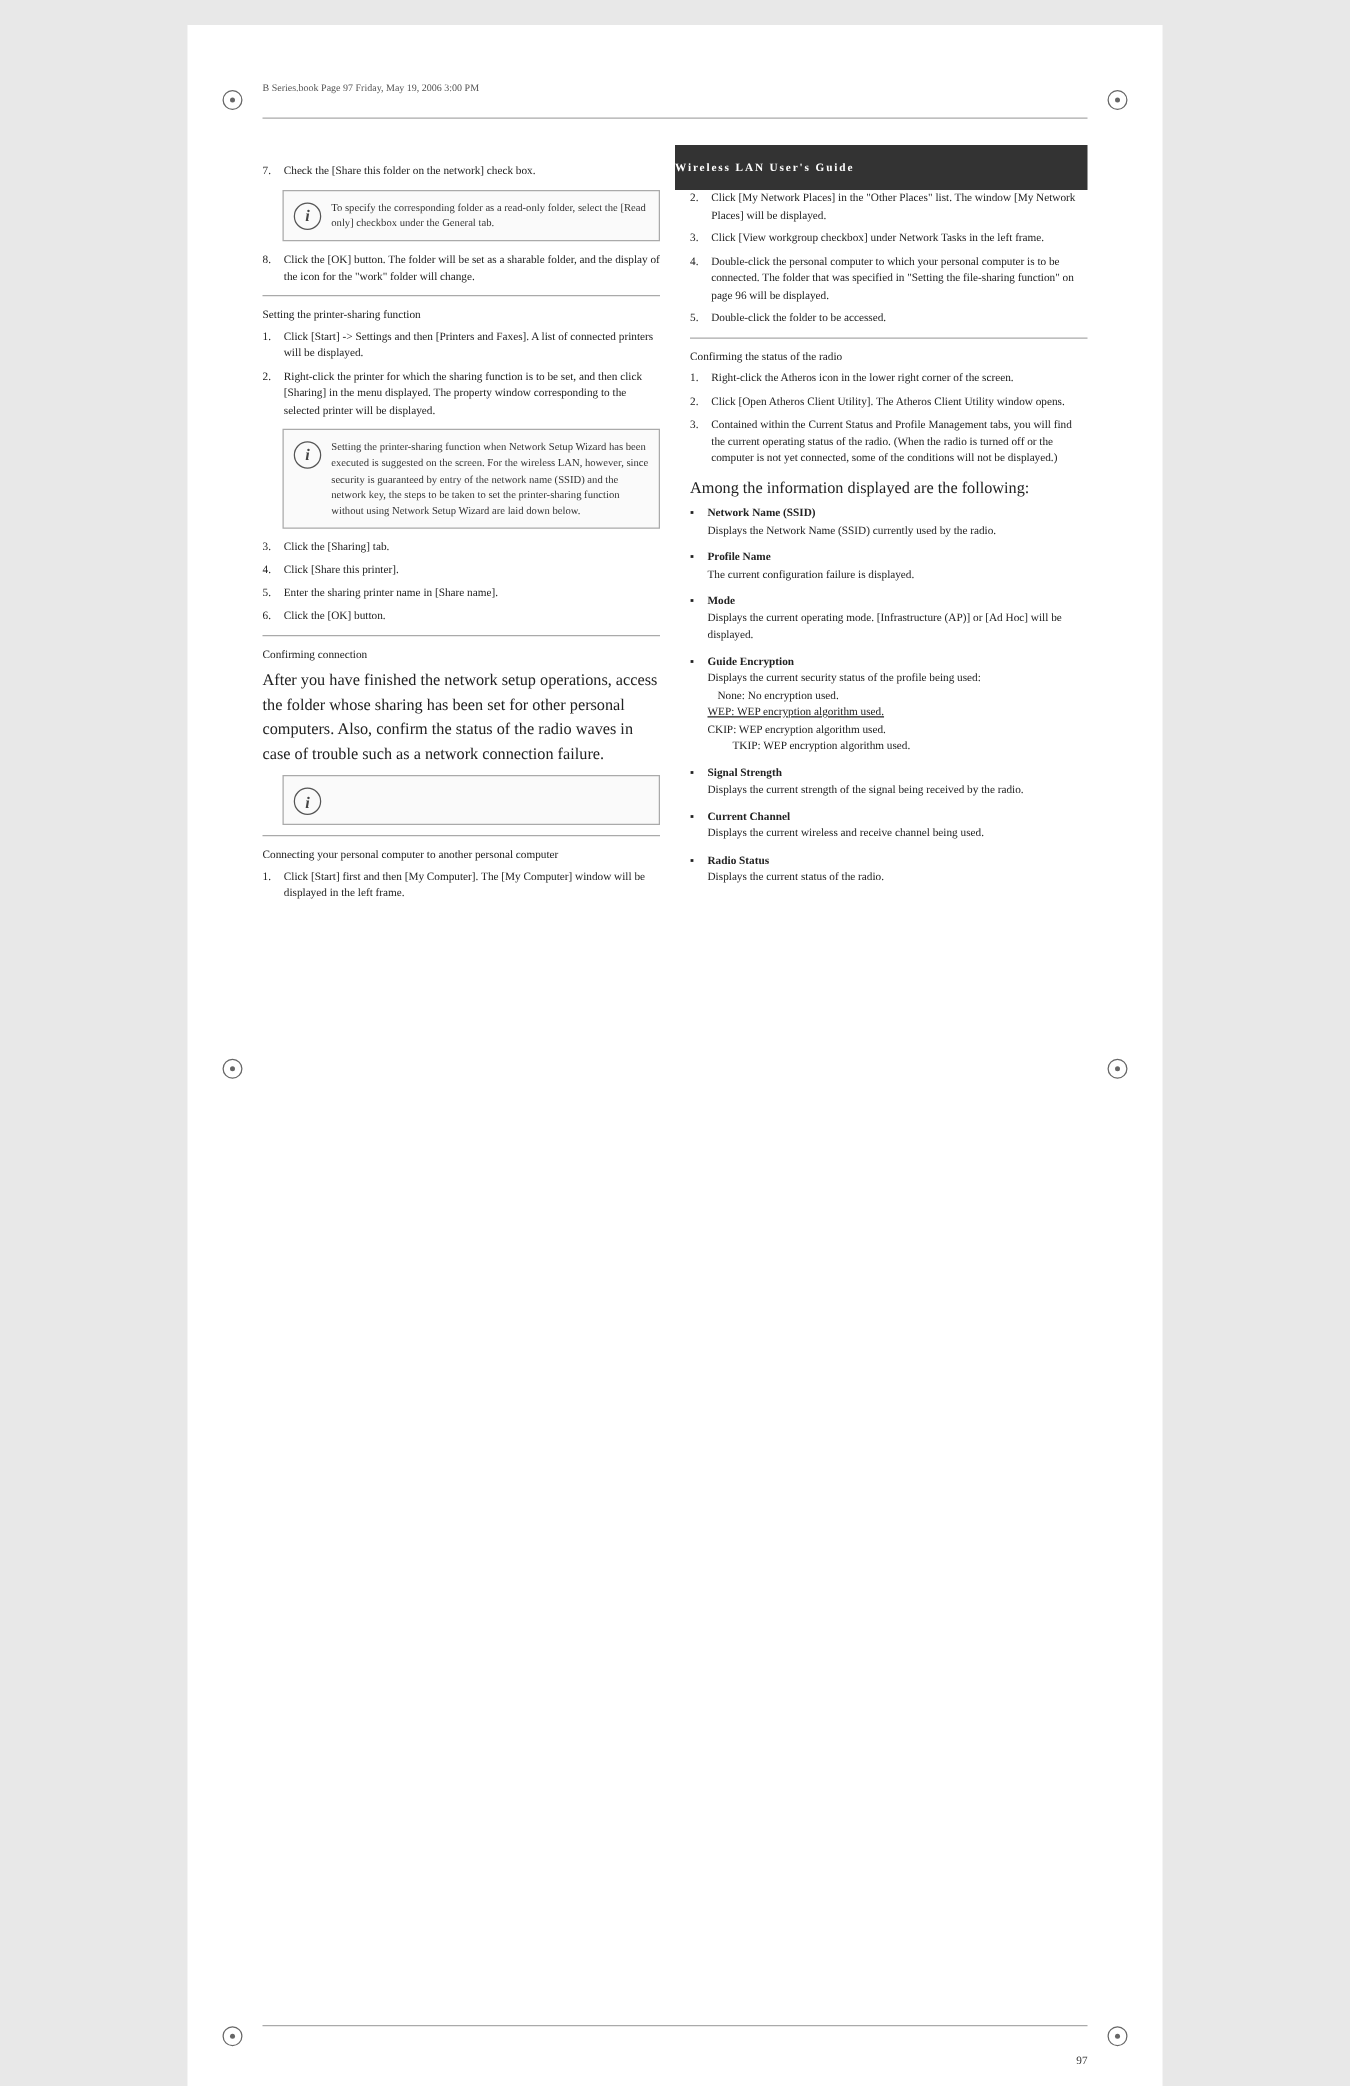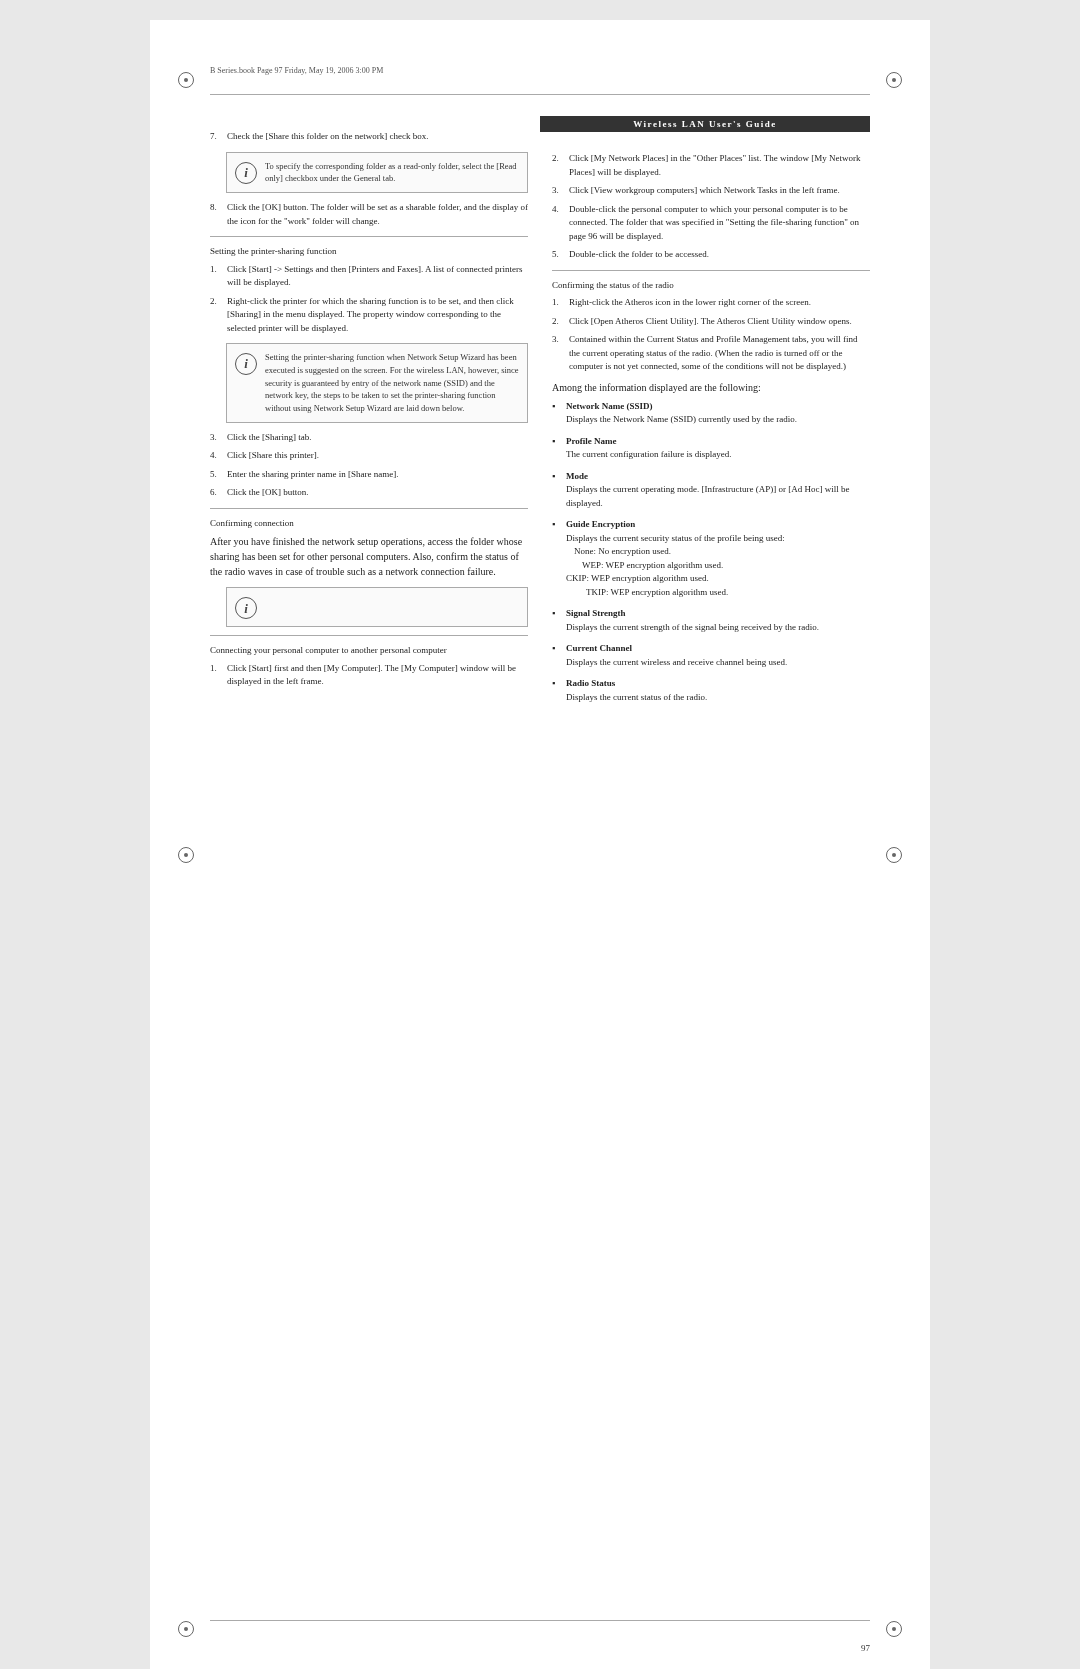--- a/index.html
+++ b/index.html
@@ -60,22 +60,21 @@
     
     .wlan-header {
       position: absolute;
       top: 96px;
       left: 390px;
       right: 60px;
       background: #333;
       color: #fff;
       font-size: 9px;
       font-weight: bold;
-      text-align: center;
-      padding: 3px 0;
+      padding: 13px 0;
       letter-spacing: 1.5px;
     }
 
     
     .content {
       position: absolute;
       top: 74px;
       left: 60px;
       right: 60px;
       bottom: 70px;
@@ -202,21 +201,21 @@
       font-family: serif;
     }
     .info-box .info-text {
       font-size: 8.5px;
       line-height: 1.5;
       color: #333;
     }
 
     p {
       margin-bottom: 5px;
-      font-size: 10px;
+      font-size: 13px;
       line-height: 1.5;
     }
   </style>
 </head>
 <body>
 
 <div class="page">
 
   <div class="reg-mark reg-tl"></div>
   <div class="reg-mark reg-tr"></div>
@@ -320,21 +319,21 @@
 
       <div class="col-right">
 
         <ul class="num-list">
           <li>
             <span class="num">2.</span>
             <span class="text">Click [My Network Places] in the "Other Places" list. The window [My Network Places] will be displayed.</span>
           </li>
           <li>
             <span class="num">3.</span>
-            <span class="text">Click [View workgroup computers] which Network Tasks in the left frame.</span>
+            <span class="text">Click [View workgroup checkbox] under Network Tasks in the left frame.</span>
           </li>
           <li>
             <span class="num">4.</span>
             <span class="text">Double-click the personal computer to which your personal computer is to be connected. The folder that was specified in "Setting the file-sharing function" on page 96 will be displayed.</span>
           </li>
           <li>
             <span class="num">5.</span>
             <span class="text">Double-click the folder to be accessed.</span>
           </li>
         </ul>
@@ -384,21 +383,21 @@
               <span>Displays the current operating mode. [Infrastructure (AP)] or [Ad Hoc] will be displayed.</span>
             </span>
           </li>
 
           <li>
             <span class="bullet">▪</span>
             <span class="btext">
               <span class="bullet-term">Guide Encryption</span>
               <span>Displays the current security status of the profile being used:</span><br>
               <span style="display:block;margin-left:8px;">None: No encryption used.</span>
-              <span style="display:block;margin-left:16px;">WEP: WEP encryption algorithm used.</span>
+              <span style="display:block;margin-left:0;text-decoration:underline;">WEP: WEP encryption algorithm used.</span>
               <span style="display:block;margin-left:0;">CKIP: WEP encryption algorithm used.</span>
               <span style="display:block;margin-left:20px;">TKIP: WEP encryption algorithm used.</span>
             </span>
           </li>
 
           <li>
             <span class="bullet">▪</span>
             <span class="btext">
               <span class="bullet-term">Signal Strength</span>
               <span>Displays the current strength of the signal being received by the radio.</span>

